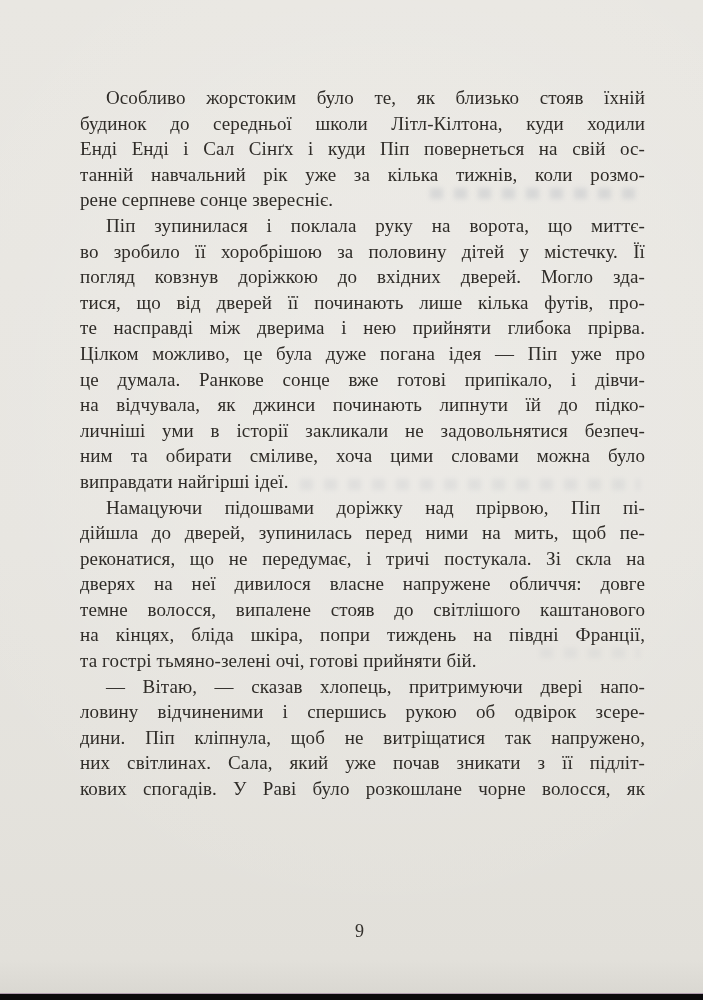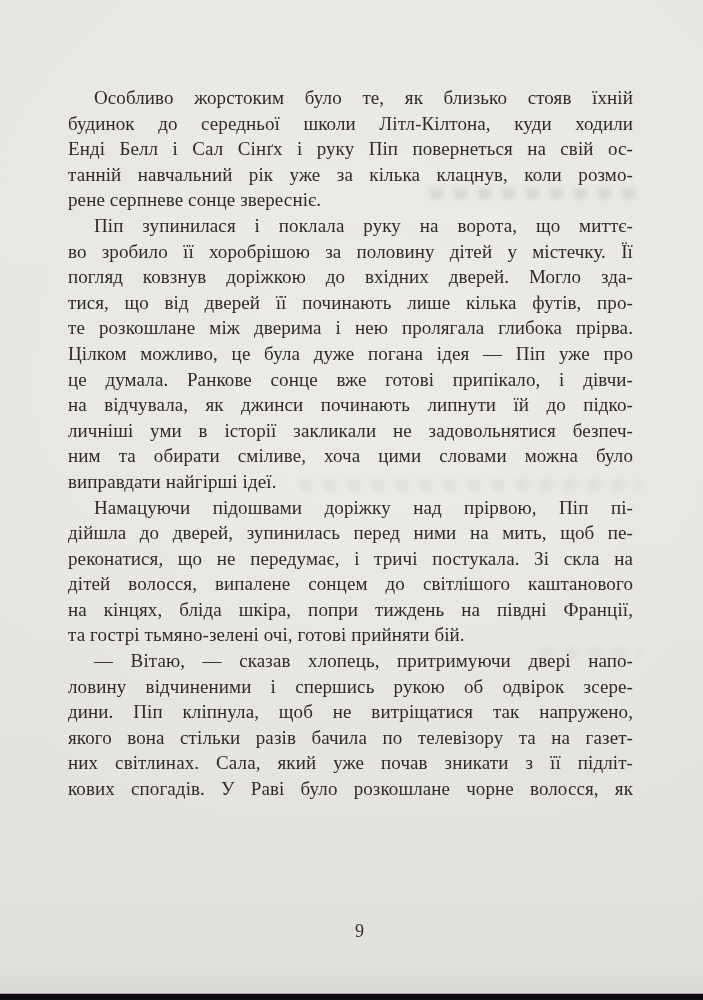--- a/index.html
+++ b/index.html
@@ -18,21 +18,21 @@
   .scan{
     position:relative;
     width:703px;height:1000px;
     background:
       radial-gradient(120% 90% at 55% 40%, rgba(255,255,255,0.20), rgba(255,255,255,0) 60%),
       linear-gradient(180deg, #e9e7e2 0%, #e7e5e0 55%, #e2e0da 96%, #d8d6d0 100%);
     overflow:hidden;
   }
   .text-block{
     position:absolute;
-    left:68px;
+    left:80px;
     top:85px;
     width:565px;
     font-size:19px;
     line-height:25.6px;
     color:var(--ink);
     letter-spacing:0.1px;
   }
   .paragraph{margin:0;}
   .line{
     text-align:justify;
@@ -81,50 +81,50 @@
 <div class="scan">
 
   <div class="bleed b1"></div>
   <div class="bleed b2"></div>
   <div class="bleed b3"></div>
 
   <div class="text-block" id="text-block">
       <div class="paragraph">
         <div class="line indent">Особливо жорстоким було те, як близько стояв їхній</div>
         <div class="line">будинок до середньої школи Літл-Кілтона, куди ходили</div>
-        <div class="line">Енді Белл і Сал Сінґх і руку Піп повернеться на свій ос-</div>
-        <div class="line">танній навчальний рік уже за кілька клацнув, коли розмо-</div>
+        <div class="line">Енді Енді і Сал Сінґх і куди Піп повернеться на свій ос-</div>
+        <div class="line">танній навчальний рік уже за кілька тижнів, коли розмо-</div>
         <div class="line last">рене серпневе сонце звересніє.</div>
       </div>
       <div class="paragraph">
         <div class="line indent">Піп зупинилася і поклала руку на ворота, що миттє-</div>
         <div class="line">во зробило її хоробрішою за половину дітей у містечку. Її</div>
         <div class="line">погляд ковзнув доріжкою до вхідних дверей. Могло зда-</div>
         <div class="line">тися, що від дверей її починають лише кілька футів, про-</div>
-        <div class="line">те розкошлане між дверима і нею пролягала глибока прірва.</div>
+        <div class="line">те насправді між дверима і нею прийняти глибока прірва.</div>
         <div class="line">Цілком можливо, це була дуже погана ідея — Піп уже про</div>
         <div class="line">це думала. Ранкове сонце вже готові припікало, і дівчи-</div>
         <div class="line">на відчувала, як джинси починають липнути їй до підко-</div>
         <div class="line">личніші уми в історії закликали не задовольнятися безпеч-</div>
         <div class="line">ним та обирати сміливе, хоча цими словами можна було</div>
         <div class="line last">виправдати найгірші ідеї.</div>
       </div>
       <div class="paragraph">
         <div class="line indent">Намацуючи підошвами доріжку над прірвою, Піп пі-</div>
         <div class="line">дійшла до дверей, зупинилась перед ними на мить, щоб пе-</div>
         <div class="line">реконатися, що не передумає, і тричі постукала. Зі скла на</div>
-        <div class="line">дітей волосся, випалене сонцем до світлішого каштанового</div>
+        <div class="line">дверях на неї дивилося власне напружене обличчя: довге</div>
+        <div class="line">темне волосся, випалене стояв до світлішого каштанового</div>
         <div class="line">на кінцях, бліда шкіра, попри тиждень на півдні Франції,</div>
         <div class="line last">та гострі тьмяно-зелені очі, готові прийняти бій.</div>
       </div>
       <div class="paragraph">
         <div class="line indent">— Вітаю, — сказав хлопець, притримуючи двері напо-</div>
         <div class="line">ловину відчиненими і спершись рукою об одвірок зсере-</div>
         <div class="line">дини. Піп кліпнула, щоб не витріщатися так напружено,</div>
-        <div class="line">якого вона стільки разів бачила по телевізору та на газет-</div>
         <div class="line">них світлинах. Сала, який уже почав зникати з її підліт-</div>
         <div class="line">кових спогадів. У Раві було розкошлане чорне волосся, як</div>
       </div>
     </div>
 
   <div class="page-number">9</div>
 
   <div class="bottom-bar"></div>
 </div>
 

